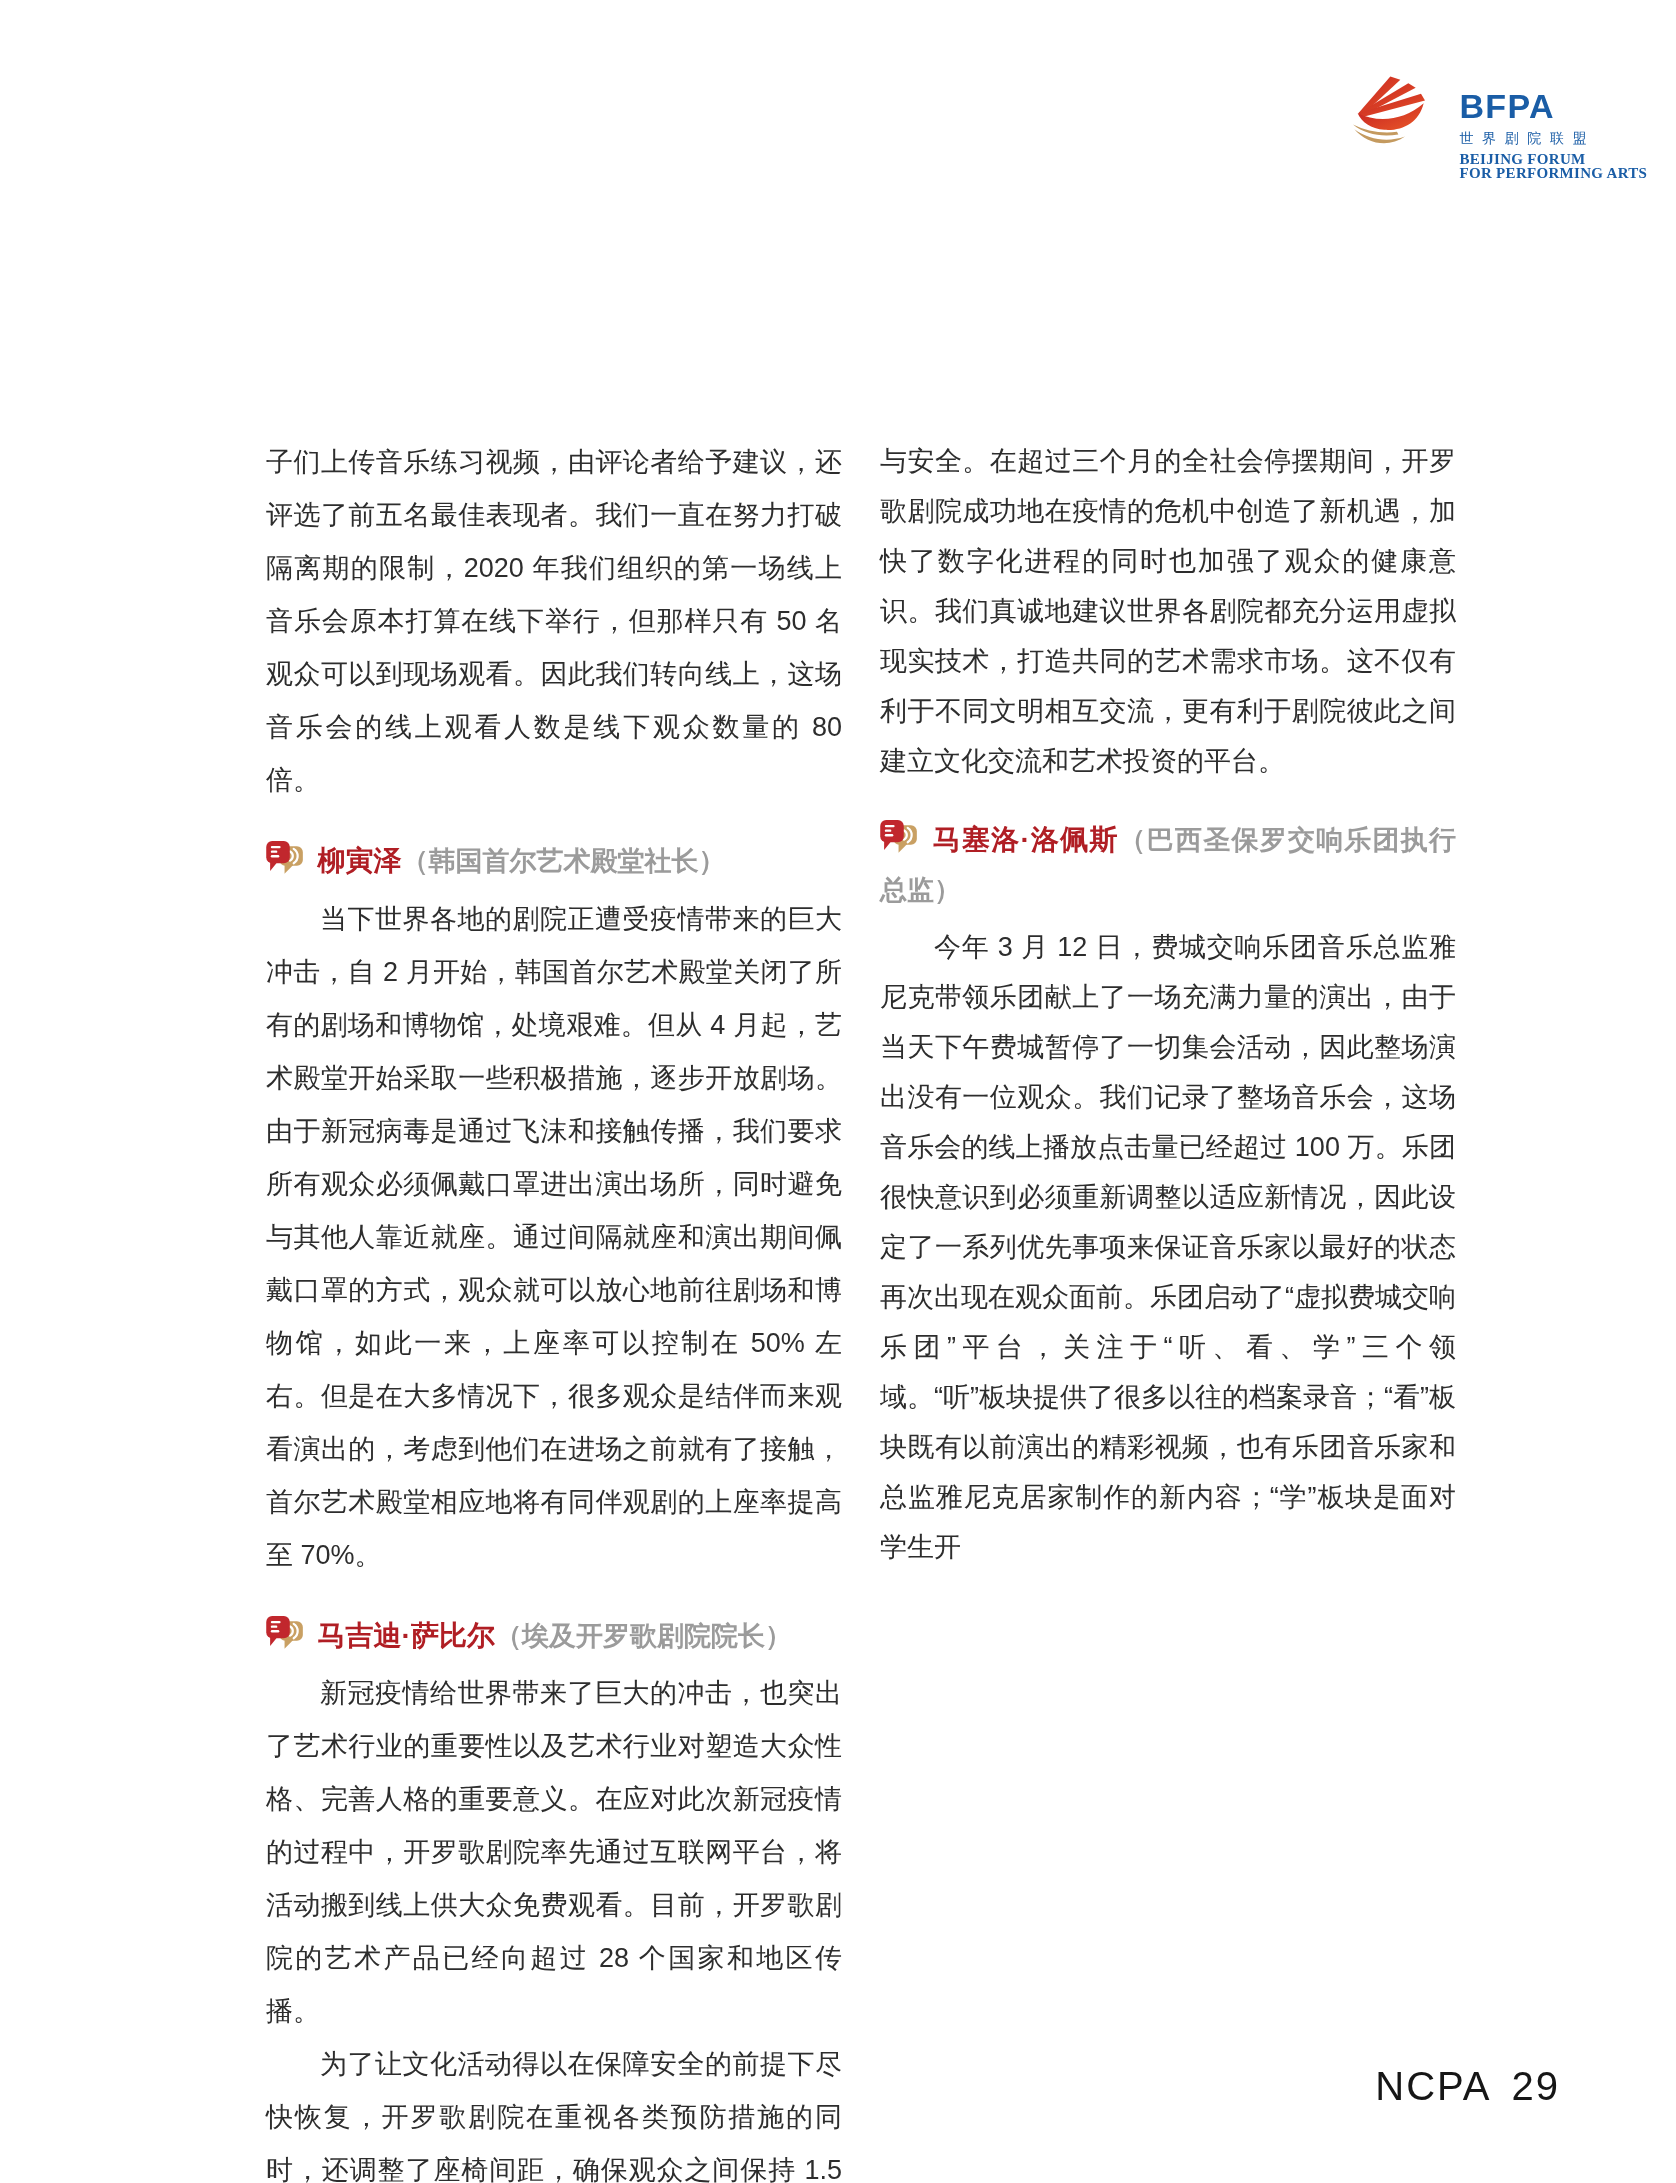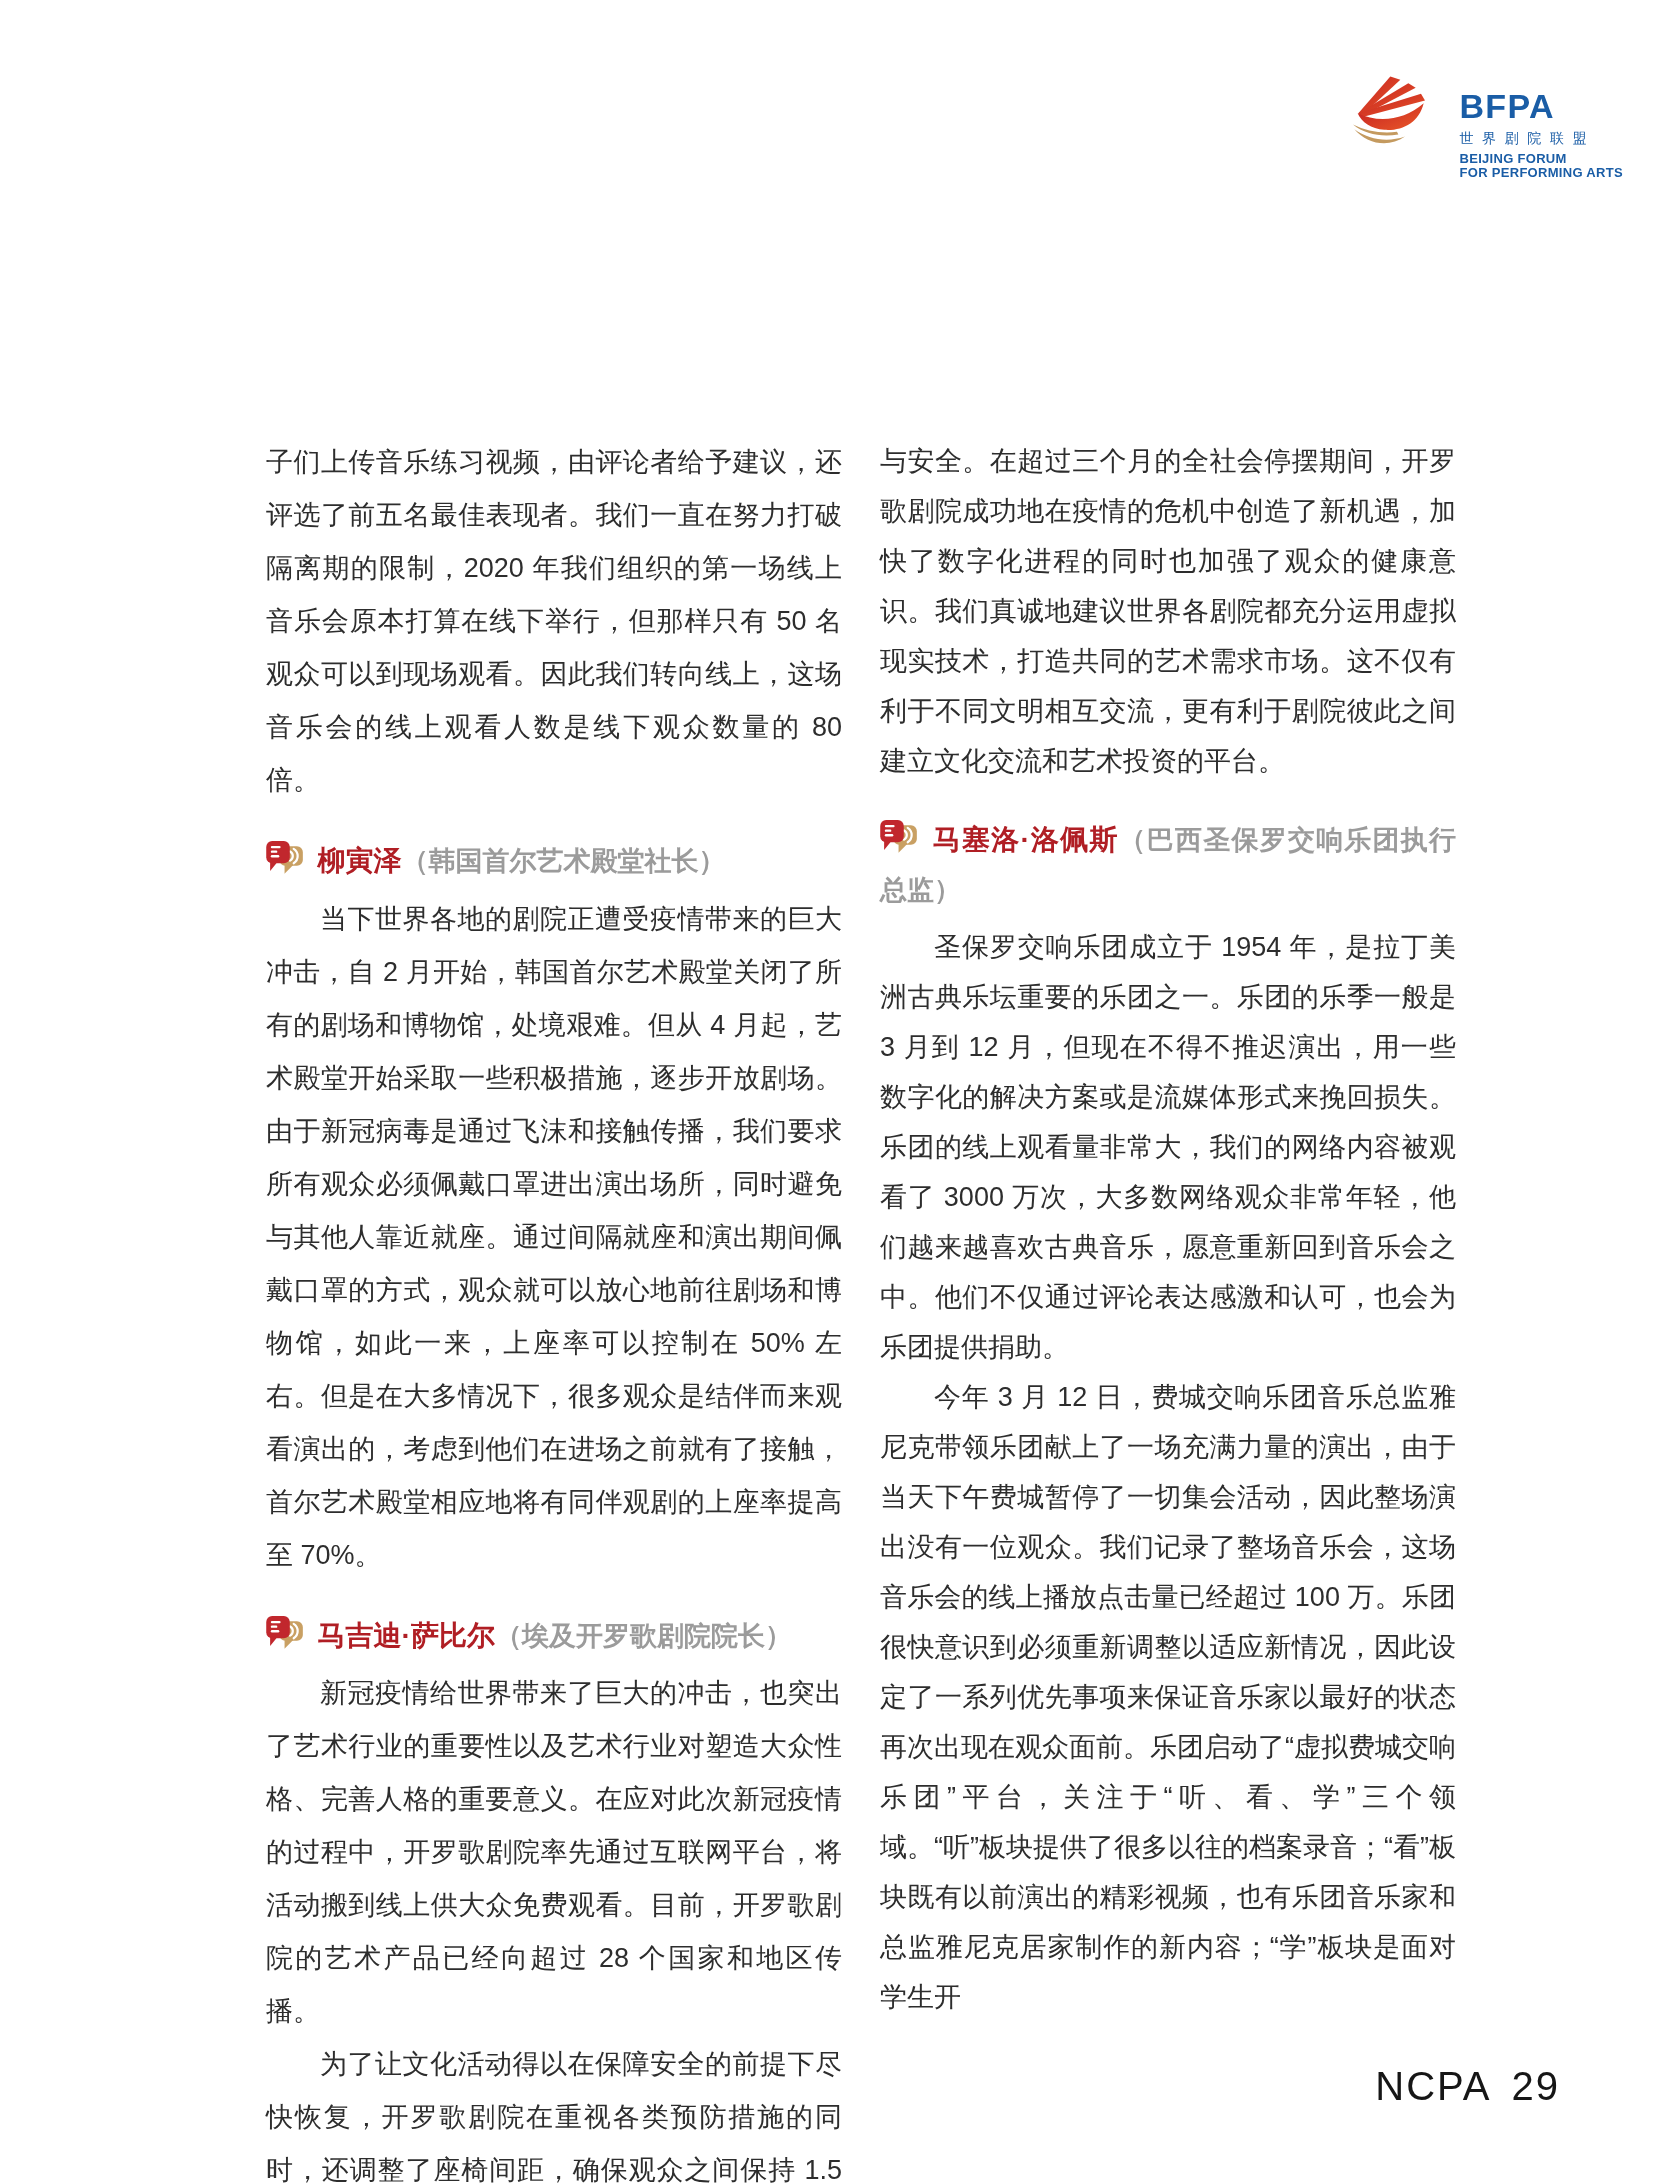--- a/index.html
+++ b/index.html
@@ -6,21 +6,21 @@
   .page{
     position:relative;width:1676px;height:2183px;background:#ffffff;overflow:hidden;
     font-family:"Liberation Sans","DejaVu Sans",sans-serif;color:#2d2d2d;
   }
   
   .logo{position:absolute;left:1345px;top:73px;display:flex;align-items:flex-start;}
   .logo-mark{width:100px;height:79px;flex:0 0 auto;}
   .logo-text{margin-left:14.5px;padding-top:16px;color:#1A5DA6;}
   .logo-abbr{font-size:34px;font-weight:bold;letter-spacing:1.3px;line-height:34px;}
   .logo-cn{font-size:14px;letter-spacing:8.6px;line-height:17px;margin-top:6.6px;white-space:nowrap;}
-  .logo-en{font-size:13px;font-weight:bold;line-height:14px;letter-spacing:0.3px;margin-top:5.3px;}
+  .logo-en{font-size:15px;font-weight:bold;line-height:14px;letter-spacing:0.3px;margin-top:5.3px;font-family:Liberation Serif, serif;}
   
   .columns{position:absolute;left:266px;top:436px;width:1190px;display:flex;gap:38px;}
   .col{width:576px;text-align:justify;font-size:27px;line-height:53px;}
   .col-right{line-height:50px;}
   .para{margin:0;}
   .para.indent{text-indent:2em;}
   .speaker{margin:29px 0 6.6px 0;font-size:28px;font-weight:bold;line-height:50px;}
   .speaker .bubble-icon{display:inline-block;width:41px;height:34px;vertical-align:-5.3px;margin-right:10.6px;}
   .speaker .name{color:#B01E24;}
   .speaker .title{color:#9B9B9B;font-size:27px;}
@@ -119,21 +119,20 @@
         <path d="M42,12 a13,13 0 0 1 0,22" stroke="#ffffff" stroke-width="3.4" fill="none" stroke-linecap="round"></path>
 
         <rect x="0" y="0" width="36" height="34" rx="9" fill="#C1272D"></rect>
         <path d="M6,31 L18,31 L6,46 Z" fill="#C1272D"></path>
         <rect x="7" y="7.5" width="15" height="3.6" rx="1.8" fill="#ffffff"></rect>
         <rect x="7" y="14.5" width="10" height="3.6" rx="1.8" fill="#ffffff"></rect>
         <rect x="7" y="21.5" width="13" height="3.6" rx="1.8" fill="#ffffff"></rect>
       </svg>
     </span><span class="name">马塞洛·洛佩斯</span><span class="title">（巴西圣保罗交响乐团执行总监）</span>
   </div>
-        <p class="para indent">圣保罗交响乐团成立于 1954 年，是拉丁美洲古典乐坛重要的乐团之一。乐团的乐季一般是 3 月到 12 月，但现在不得不推迟演出，用一些数字化的解决方案或是流媒体形式来挽回损失。乐团的线上观看量非常大，我们的网络内容被观看了 3000 万次，大多数网络观众非常年轻，他们越来越喜欢古典音乐，愿意重新回到音乐会之中。他们不仅通过评论表达感激和认可，也会为乐团提供捐助。</p>
         <p class="para indent">今年 3 月 12 日，费城交响乐团音乐总监雅尼克带领乐团献上了一场充满力量的演出，由于当天下午费城暂停了一切集会活动，因此整场演出没有一位观众。我们记录了整场音乐会，这场音乐会的线上播放点击量已经超过 100 万。乐团很快意识到必须重新调整以适应新情况，因此设定了一系列优先事项来保证音乐家以最好的状态再次出现在观众面前。乐团启动了“虚拟费城交响乐团”平台，关注于“听、看、学”三个领域。“听”板块提供了很多以往的档案录音；“看”板块既有以前演出的精彩视频，也有乐团音乐家和总监雅尼克居家制作的新内容；“学”板块是面对学生开</p>
       </section>
   </main>
 
   <footer class="footer">
     <span>NCPA</span><span class="pageno">29</span>
   </footer>
 
 </div>
 

